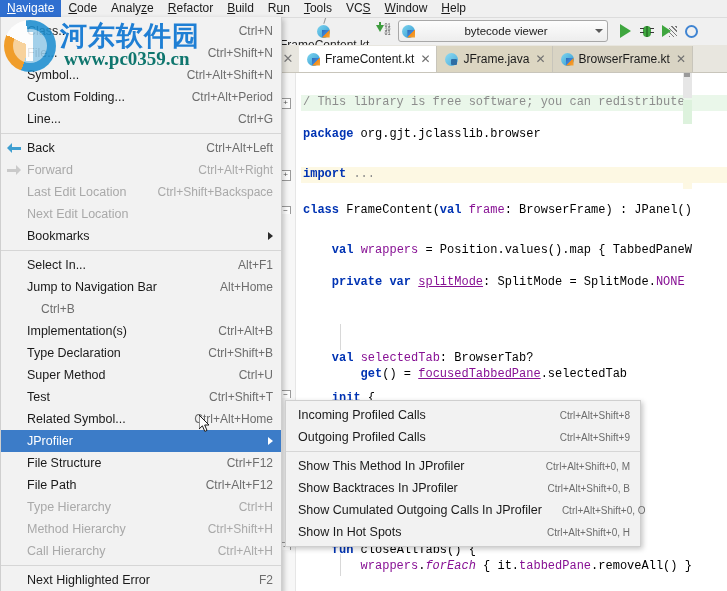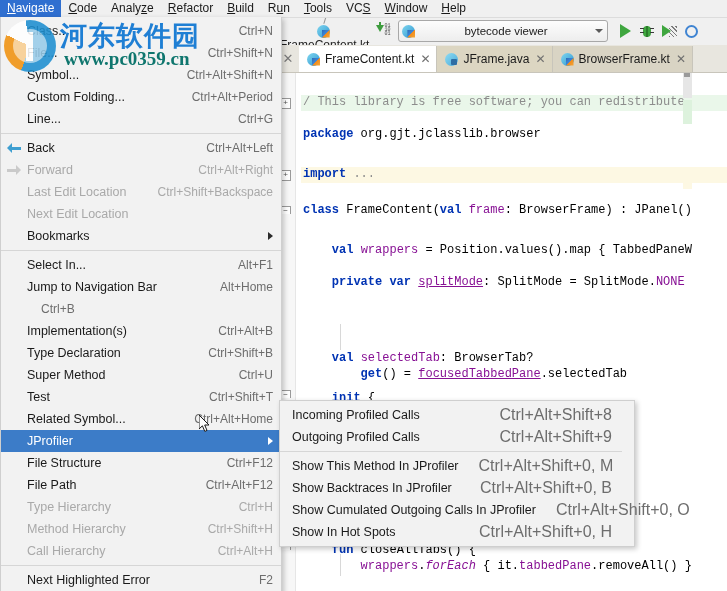--- a/index.html
+++ b/index.html
@@ -143,28 +143,28 @@
   .msep{height:1px;background:#d6d6d6;margin:3px 0;}
   .backarrow{position:relative;width:14px;height:10px;}
   .backarrow .h{position:absolute;left:4px;top:3.5px;width:10px;height:3px;background:#3f9fd1;}
   .backarrow .t{position:absolute;left:0;top:0;width:0;height:0;border-right:5px solid #3f9fd1;border-top:5px solid transparent;border-bottom:5px solid transparent;}
   .fwdarrow{position:relative;width:14px;height:10px;opacity:.45;}
   .fwdarrow .h{position:absolute;left:0;top:3.5px;width:10px;height:3px;background:#9a9a9a;}
   .fwdarrow .t{position:absolute;right:0;top:0;width:0;height:0;border-left:5px solid #9a9a9a;border-top:5px solid transparent;border-bottom:5px solid transparent;}
 
   
   #submenu{
-    position:absolute;left:279px;top:400px;width:356px;
+    position:absolute;left:285px;top:400px;width:356px;
     background:#f2f2f2;border:1px solid #cfcfcf;
     box-shadow:2px 2px 5px rgba(0,0,0,.22);
-    padding:3px 12px 3px 0;box-sizing:border-box;
+    padding:3px 0 3px 0;box-sizing:border-box;
   }
   .si{height:22px;display:flex;align-items:center;padding:0 10px 0 12px;cursor:default;}
   .si .lbl{flex:1;font-size:12.5px;color:#1a1a1a;white-space:nowrap;}
-  .si .acc{font-size:16px;color:#6d6d6d;white-space:nowrap;margin-left:20px;}
+  .si .acc{font-size:10px;color:#6d6d6d;white-space:nowrap;margin-left:20px;}
 
   
   #cursor{position:absolute;left:199px;top:415px;width:12px;height:18px;pointer-events:none;}
 
   
   #wm{position:absolute;left:4px;top:18px;pointer-events:none;}
   #wmlogo{position:absolute;left:0;top:2px;width:52px;height:52px;border-radius:50%;
      background:conic-gradient(from 200deg,#f0920f 0deg 95deg,#ffffff 95deg 150deg,#1e8fd0 150deg 360deg);
      opacity:.88;}
   #wmlogo:after{content:"";position:absolute;left:9px;top:9px;width:34px;height:34px;border-radius:50%;background:rgba(255,255,255,.55);}

